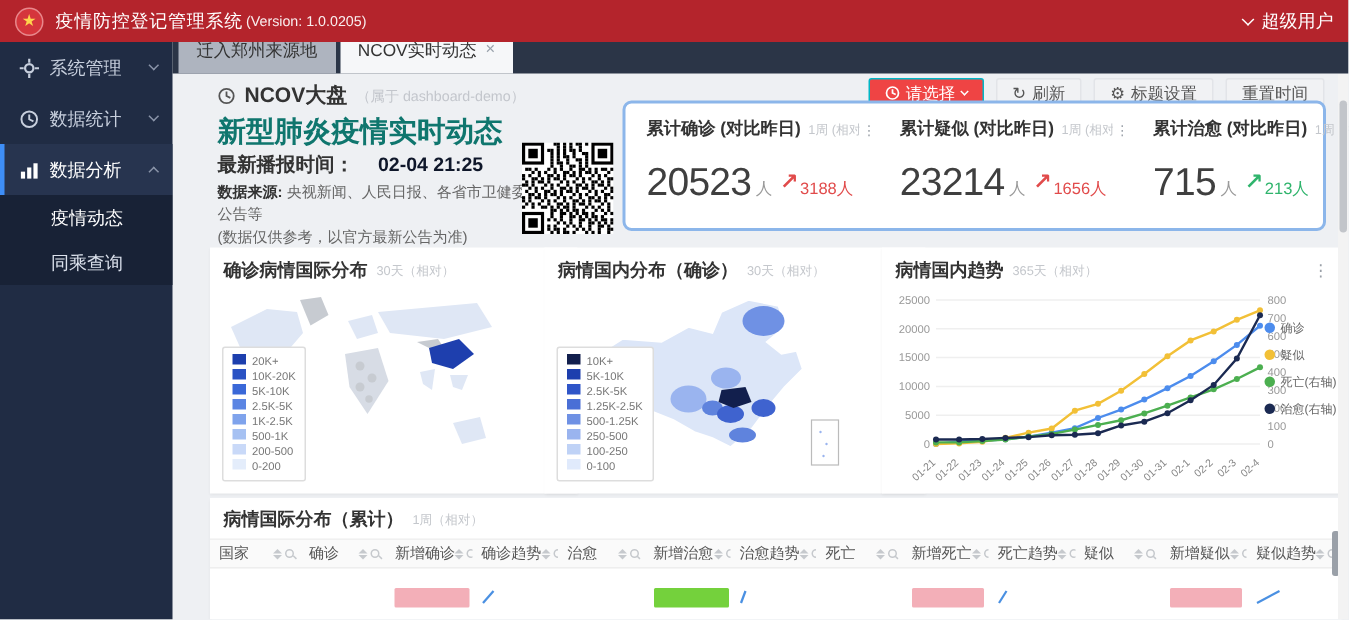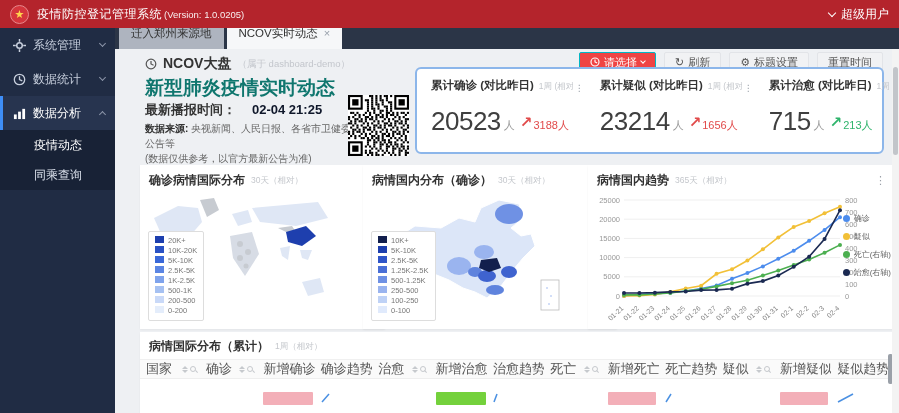--- a/index.html
+++ b/index.html
@@ -79,21 +79,21 @@
   .legend-box .sw { width:9px; height:7px; }
   .legend-box .lg-t { font-size:7.5px; color:#777; white-space:nowrap; }
 
   .trend-legend { position:absolute; right:4px; top:48px; display:flex; flex-direction:column; gap:7px; }
   .trend-legend .tl-row { display:flex; align-items:center; gap:4px; }
   .trend-legend .dot { width:7px; height:7px; border-radius:50%; }
   .trend-legend .tl-t { font-size:8px; color:#666; white-space:nowrap; }
 
   
   .tbl-header { display:flex; height:20px; background:#fafafa; border-top:1px solid #f0f0f0; border-bottom:1px solid #eee; align-items:center; }
-  .th { display:flex; align-items:center; font-size:13px; color:#555; padding-left:6px; white-space:nowrap; overflow:hidden;text-align:right; }
+  .th { display:flex; align-items:center; font-size:10px; color:#555; padding-left:6px; white-space:nowrap; overflow:hidden;text-align:right; }
   .th .icons { display:flex; align-items:center; gap:2px; margin-left:auto; padding-right:4px; }
   .sorter { display:flex; flex-direction:column; gap:1px; }
   .sorter i { display:block; width:0; height:0; border-left:3px solid transparent; border-right:3px solid transparent; }
   .sorter .su { border-bottom:3px solid #c6c9cd; }
   .sorter .sd { border-top:3px solid #c6c9cd; }
   .mag { width:6px; height:6px; border:1.2px solid #c6c9cd; border-radius:50%; position:relative; }
   .mag::after { content:""; position:absolute; width:3px; height:1.2px; background:#c6c9cd; transform:rotate(45deg); right:-2.5px; bottom:-1px; }
   .tbl-row { display:flex; height:38px; align-items:center; }
   .td { padding-left:6px; display:flex; align-items:center; }
   .bar { height:13px; border-radius:1px; }

